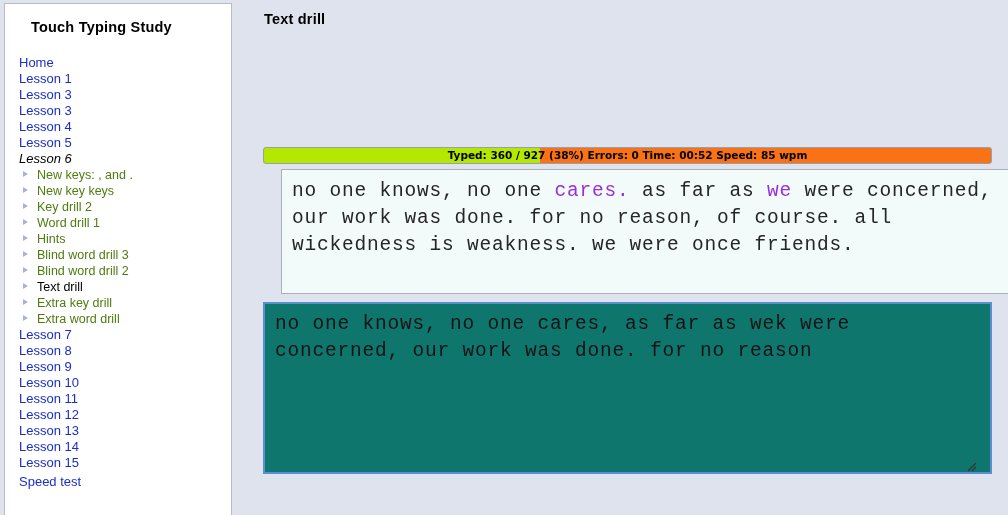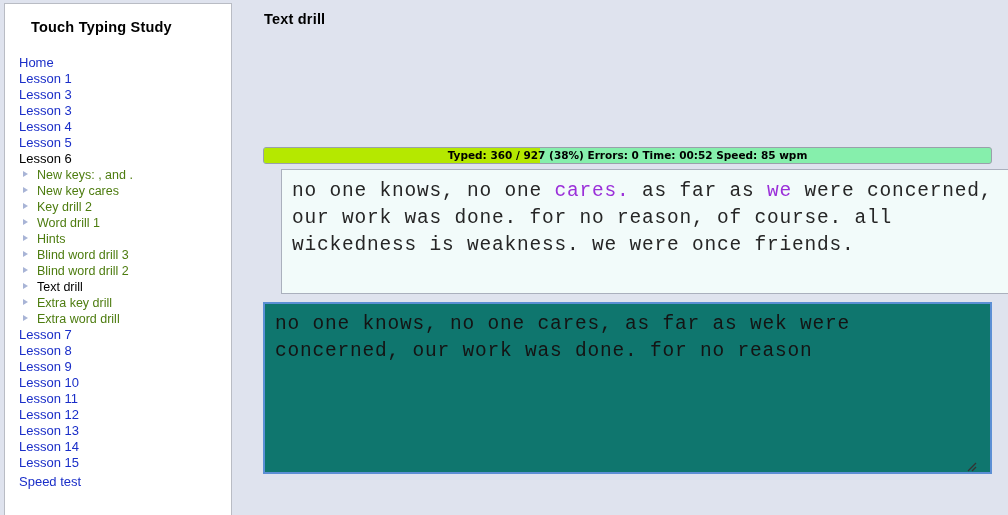--- a/index.html
+++ b/index.html
@@ -44,20 +44,21 @@
     line-height: 14px;
     padding: 1px 0 1px 14px;
     color: #1a2ec8;
     text-decoration: none;
     white-space: nowrap;
     cursor: pointer;
   }
   .nav-item.current {
     color: #000000;
     cursor: default;
+    font-style: italic;
   }
   .nav-gap {
     height: 3px;
   }
   .subnav-item {
     display: block;
     font-size: 12.5px;
     line-height: 14px;
     padding: 1px 0 1px 32px;
     color: #4d7c0f;
@@ -97,21 +98,21 @@
     letter-spacing: 0.2px;
   }
 
   
   #statusbar {
     position: absolute;
     left: 27px;
     top: 147px;
     width: 729px;
     height: 17px;
-    background: #86efac;
+    background: #f97316;
     border: 1px solid #9aa0ab;
     border-radius: 3px;
     box-sizing: border-box;
     overflow: hidden;
   }
   #progress-fill {
     position: absolute;
     left: 0;
     top: 0;
     bottom: 0;
@@ -192,21 +193,21 @@
   <div id="site-title">Touch Typing Study</div>
   <div id="nav">
       <a class="nav-item"><span>Home</span></a>
       <a class="nav-item"><span>Lesson 1</span></a>
       <a class="nav-item"><span>Lesson 3</span></a>
       <a class="nav-item"><span>Lesson 3</span></a>
       <a class="nav-item"><span>Lesson 4</span></a>
       <a class="nav-item"><span>Lesson 5</span></a>
       <a class="nav-item current"><span>Lesson 6</span></a>
       <a class="subnav-item"><span class="bullet"></span><span>New keys: , and .</span></a>
-      <a class="subnav-item"><span class="bullet"></span><span>New key cares</span></a>
+      <a class="subnav-item"><span class="bullet"></span><span>New key keys</span></a>
       <a class="subnav-item"><span class="bullet"></span><span>Key drill 2</span></a>
       <a class="subnav-item"><span class="bullet"></span><span>Word drill 1</span></a>
       <a class="subnav-item"><span class="bullet"></span><span>Hints</span></a>
       <a class="subnav-item"><span class="bullet"></span><span>Blind word drill 3</span></a>
       <a class="subnav-item"><span class="bullet"></span><span>Blind word drill 2</span></a>
       <a class="subnav-item current"><span class="bullet"></span><span>Text drill</span></a>
       <a class="subnav-item"><span class="bullet"></span><span>Extra key drill</span></a>
       <a class="subnav-item"><span class="bullet"></span><span>Extra word drill</span></a>
       <a class="nav-item"><span>Lesson 7</span></a>
       <a class="nav-item"><span>Lesson 8</span></a>

